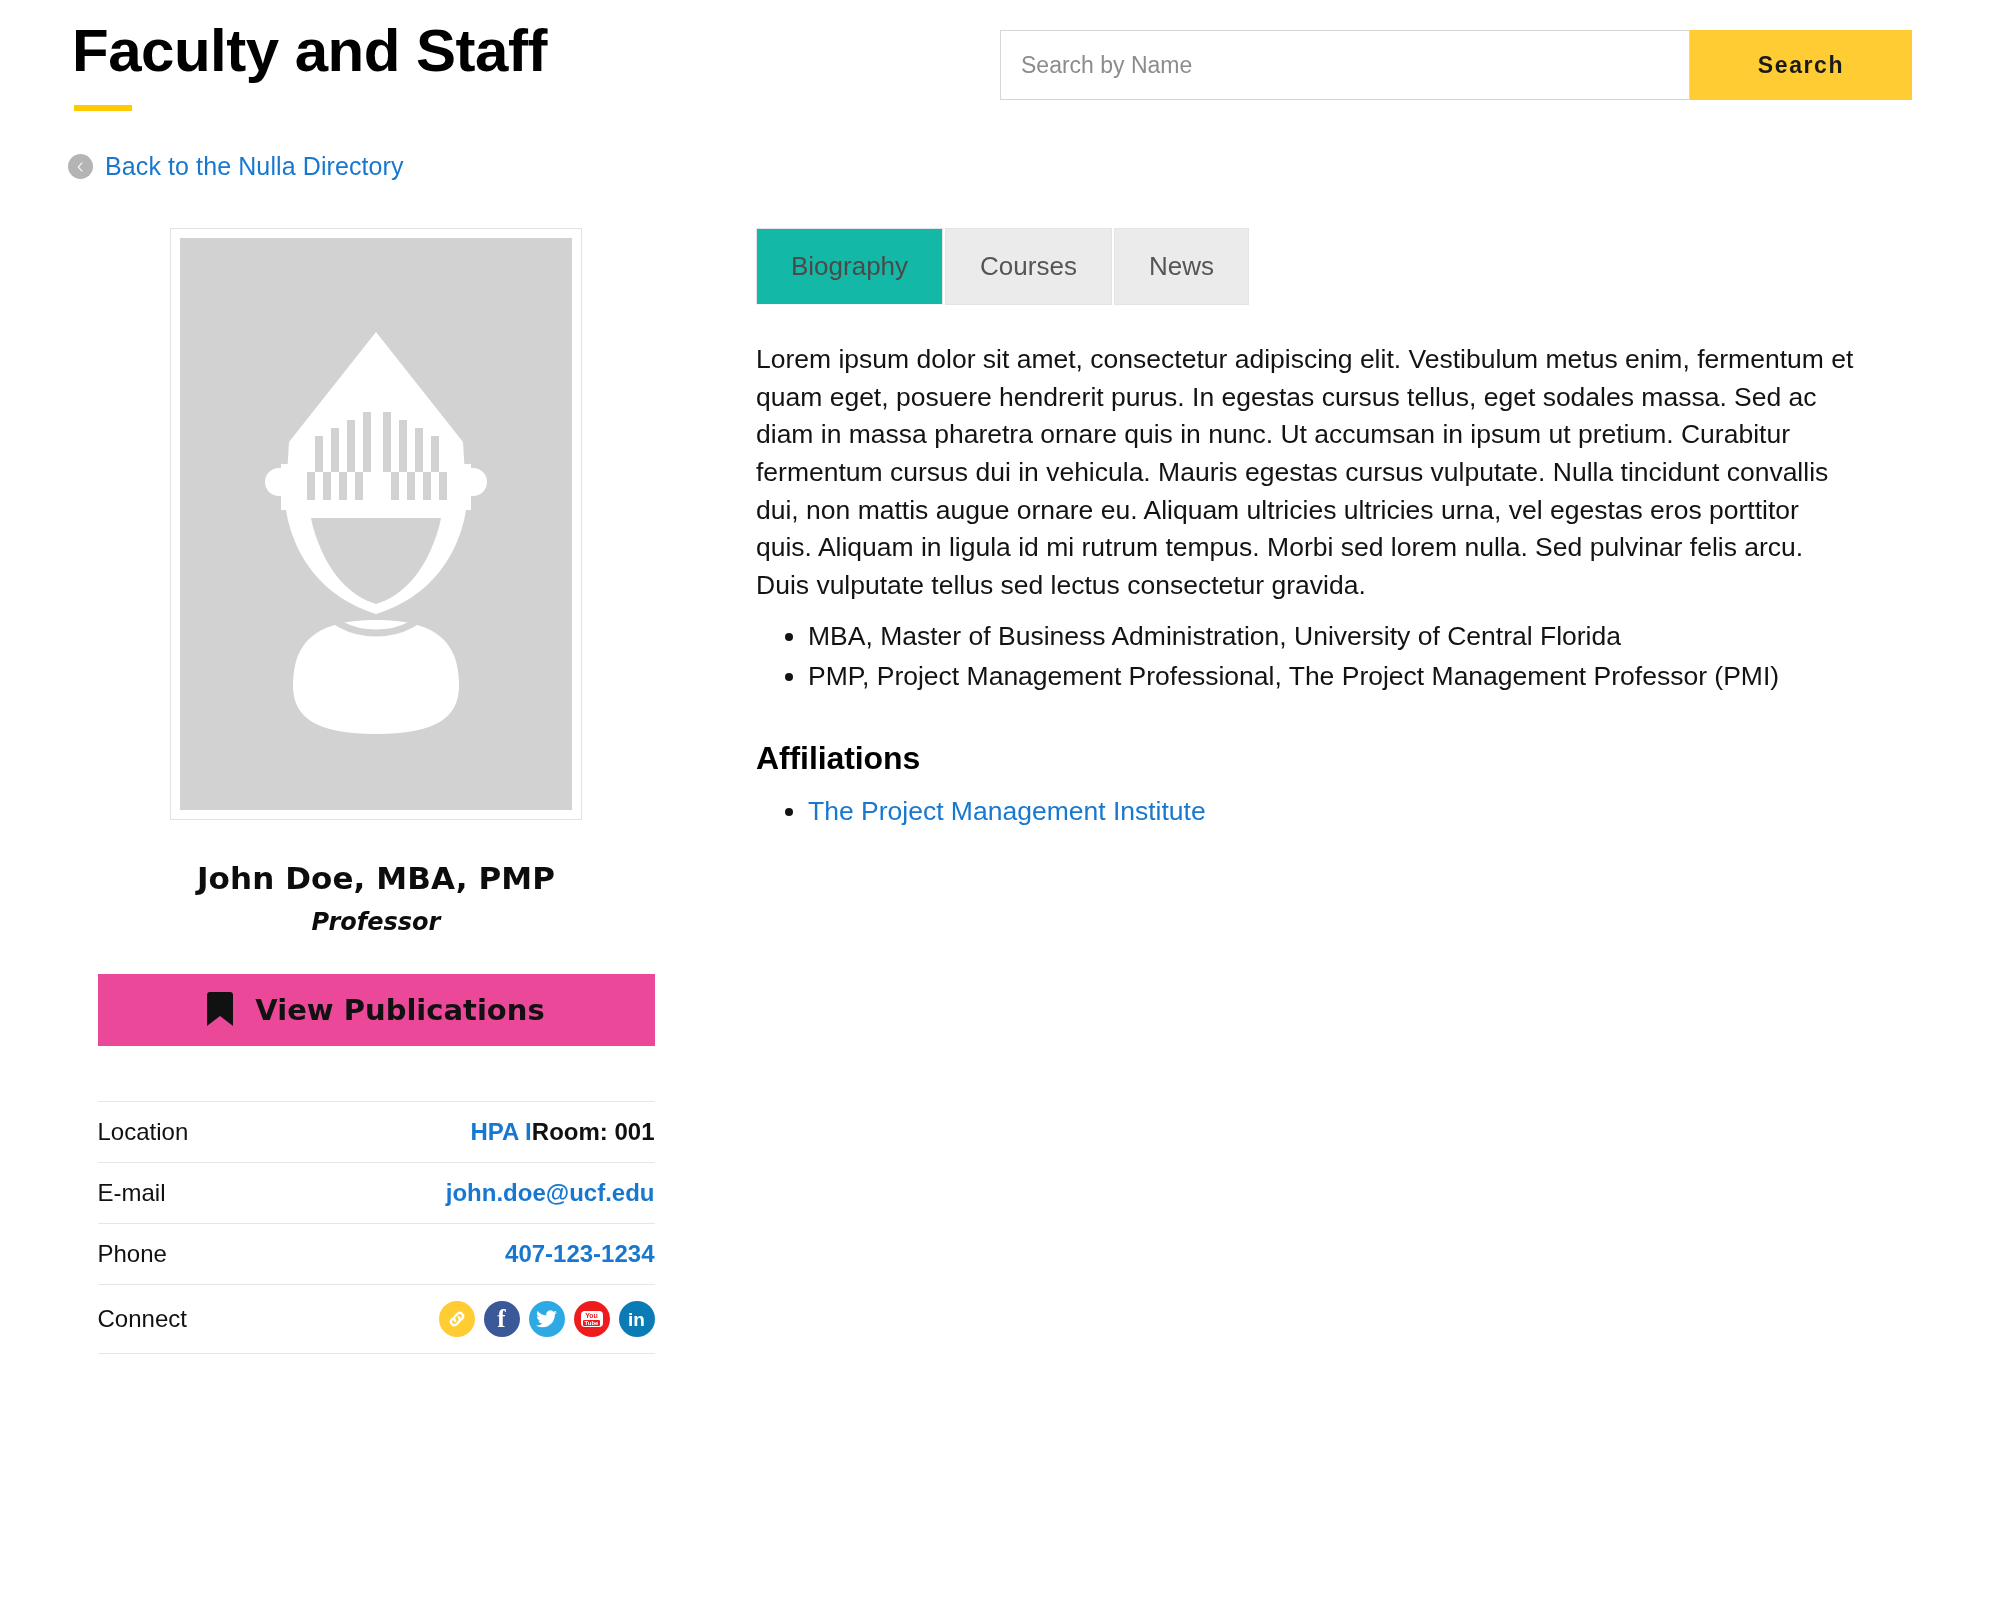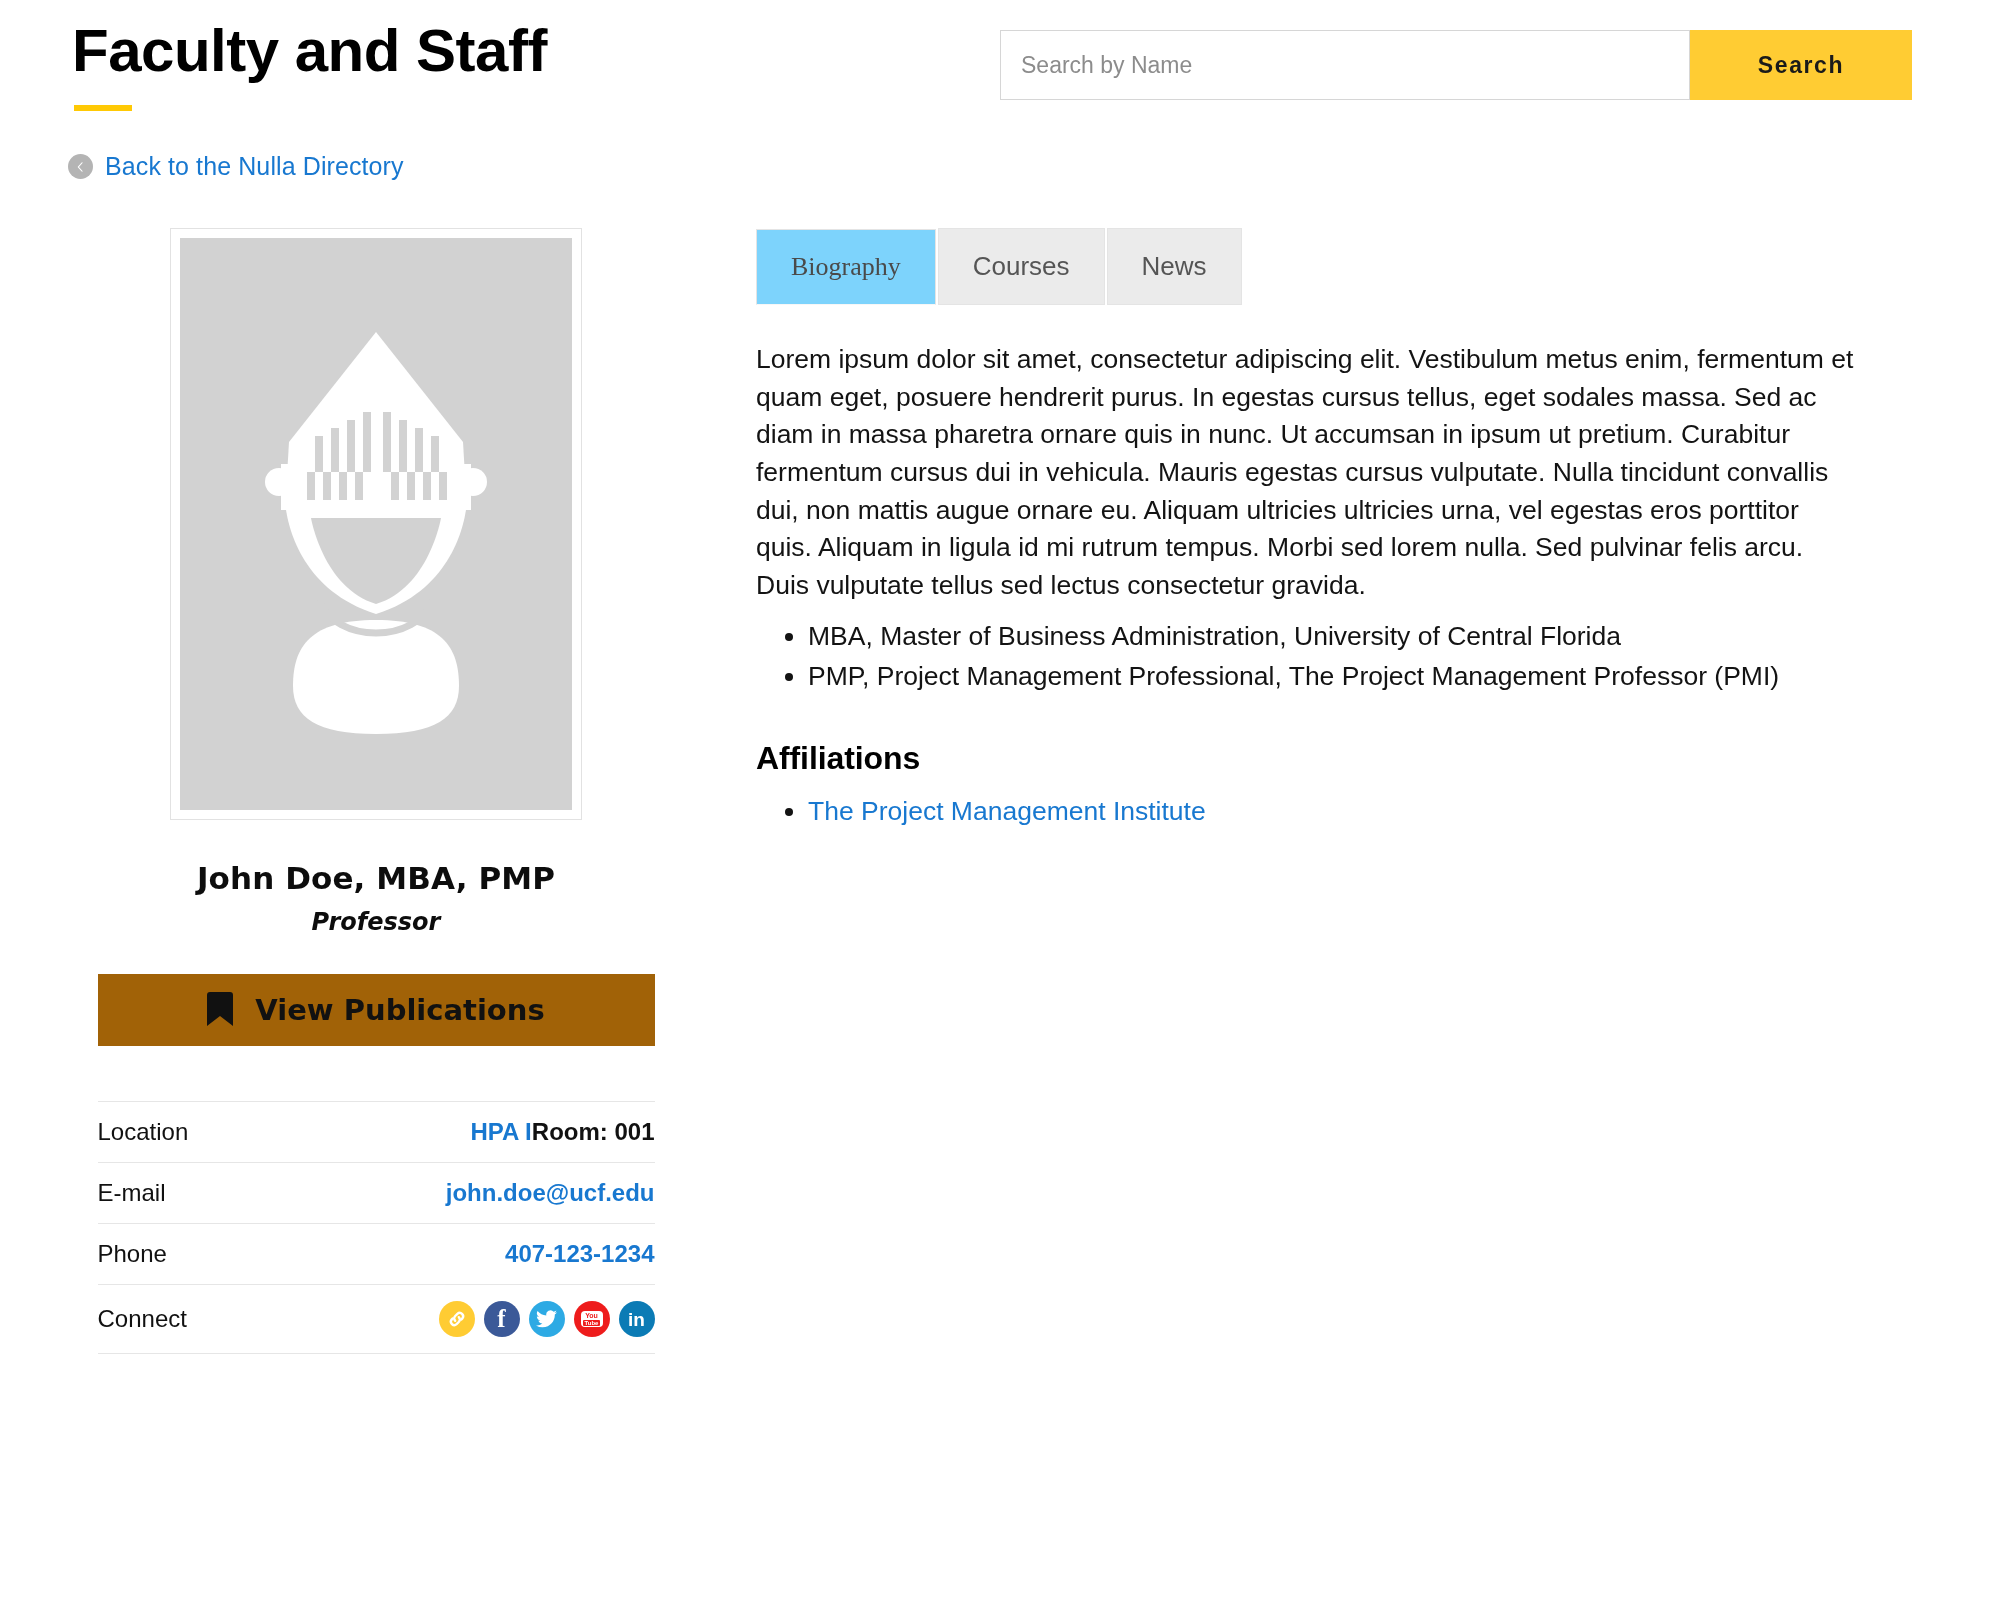--- a/index.html
+++ b/index.html
@@ -141,21 +141,21 @@
     font-weight: 700;
     color: #0d0d0d;
     font-family: "DejaVu Sans", sans-serif;
     font-style: italic;
   }
 
   .pub-button {
     margin: 38px auto 0 auto;
     width: 557px;
     height: 72px;
-    background: #a16207;
+    background: #ec4899;
     border: none;
     display: flex;
     align-items: center;
     justify-content: center;
     gap: 22px;
     cursor: pointer;
   }
   .pub-label {
     font-size: 29px;
     font-weight: 700;
@@ -259,24 +259,23 @@
     border: 1px solid #e4e4e4;
     background: #ebebeb;
     color: #555;
     font-size: 26px;
     padding: 22px 34px;
     cursor: pointer;
     margin-right: 2px;
     font-family: "Liberation Sans", sans-serif;
   }
   .tab.active {
-    background: #7dd3fc;
+    background: #14b8a6;
     color: #4a4a4a;
     border-bottom-color: #f7f7f7;
-    font-family: Liberation Serif, serif;
   }
 
   .bio-text {
     margin: 36px 0 0 0;
     font-size: 26.5px;
     line-height: 1.42;
     color: #131313;
     width: 1105px;
   }
   .section-heading {

